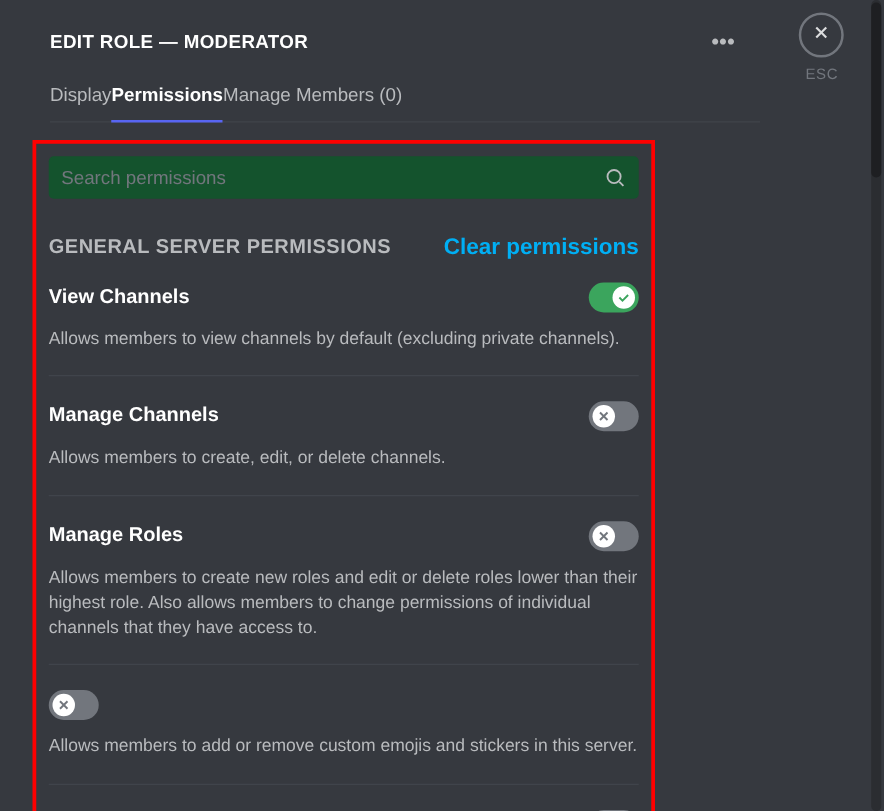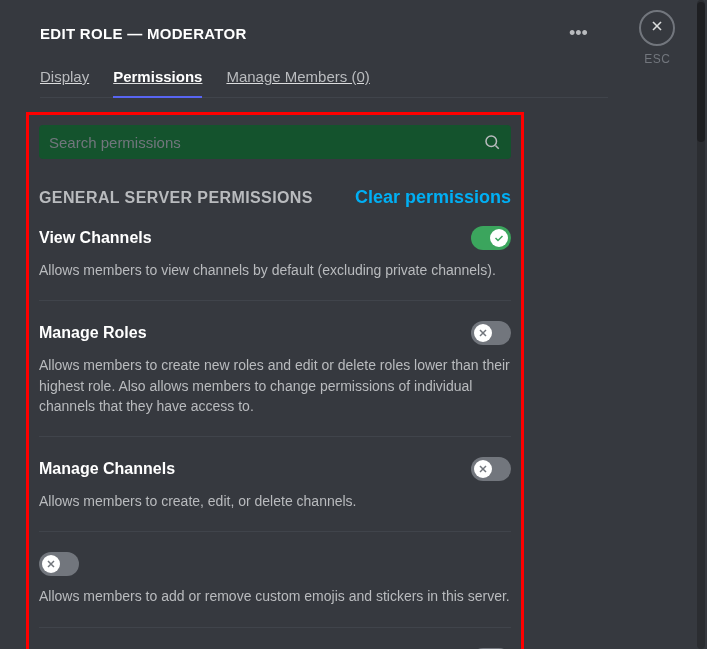--- a/index.html
+++ b/index.html
@@ -42,24 +42,22 @@
   }
   .more-btn {
     color: #b9bbbe;
     font-size: 18px;
     line-height: 1;
     cursor: pointer;
     padding: 4px 8px;
   }
   .tabs {
     display: flex;
-    gap: 24px;
     margin-top: 22px;
     border-bottom: 1px solid #40444b;
-    text-decoration: underline;
   }
   .tab {
     font-size: 15px;
     color: #b9bbbe;
     padding-bottom: 12px;
     cursor: pointer;
     position: relative;
   }
   .tab.active {
     color: #ffffff;
@@ -240,46 +238,46 @@
                   <polyline points="5 12 10 17 19 8"></polyline>
                 </svg>
             </div>
           </div>
         </div>
         <div class="perm-desc">Allows members to view channels by default (excluding private channels).</div>
       </div>
 
       <div class="perm">
         <div class="perm-head">
+          <div class="perm-title">Manage Channels</div>
+          <div class="toggle off">
+            <div class="knob">
+              <svg viewBox="0 0 24 24" fill="none" stroke-width="3">
+                  <line x1="6" y1="6" x2="18" y2="18"></line>
+                  <line x1="18" y1="6" x2="6" y2="18"></line>
+                </svg>
+            </div>
+          </div>
+        </div>
+        <div class="perm-desc">Allows members to create, edit, or delete channels.</div>
+      </div>
+
+      <div class="perm">
+        <div class="perm-head">
           <div class="perm-title">Manage Roles</div>
           <div class="toggle off">
             <div class="knob">
               <svg viewBox="0 0 24 24" fill="none" stroke-width="3">
                   <line x1="6" y1="6" x2="18" y2="18"></line>
                   <line x1="18" y1="6" x2="6" y2="18"></line>
                 </svg>
             </div>
           </div>
         </div>
         <div class="perm-desc">Allows members to create new roles and edit or delete roles lower than their highest role. Also allows members to change permissions of individual channels that they have access to.</div>
-      </div>
-
-      <div class="perm">
-        <div class="perm-head">
-          <div class="perm-title">Manage Channels</div>
-          <div class="toggle off">
-            <div class="knob">
-              <svg viewBox="0 0 24 24" fill="none" stroke-width="3">
-                  <line x1="6" y1="6" x2="18" y2="18"></line>
-                  <line x1="18" y1="6" x2="6" y2="18"></line>
-                </svg>
-            </div>
-          </div>
-        </div>
-        <div class="perm-desc">Allows members to create, edit, or delete channels.</div>
       </div>
 
       <div class="perm">
         <div class="perm-head">
           <div class="toggle off">
             <div class="knob">
               <svg viewBox="0 0 24 24" fill="none" stroke-width="3">
                   <line x1="6" y1="6" x2="18" y2="18"></line>
                   <line x1="18" y1="6" x2="6" y2="18"></line>
                 </svg>

